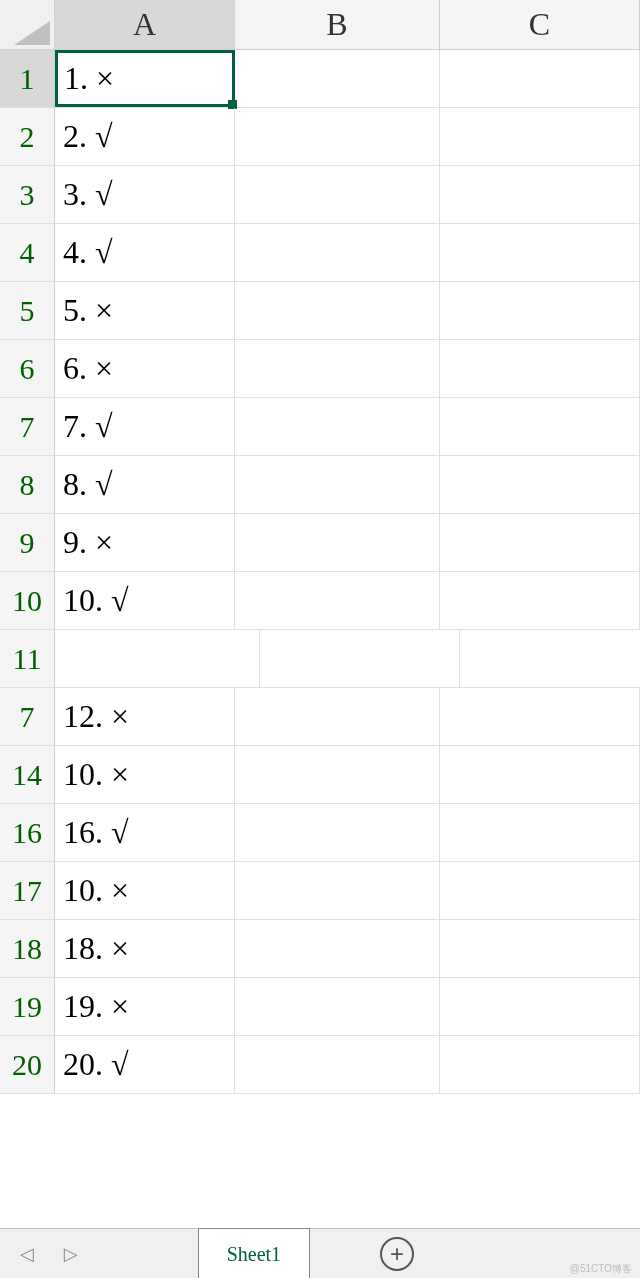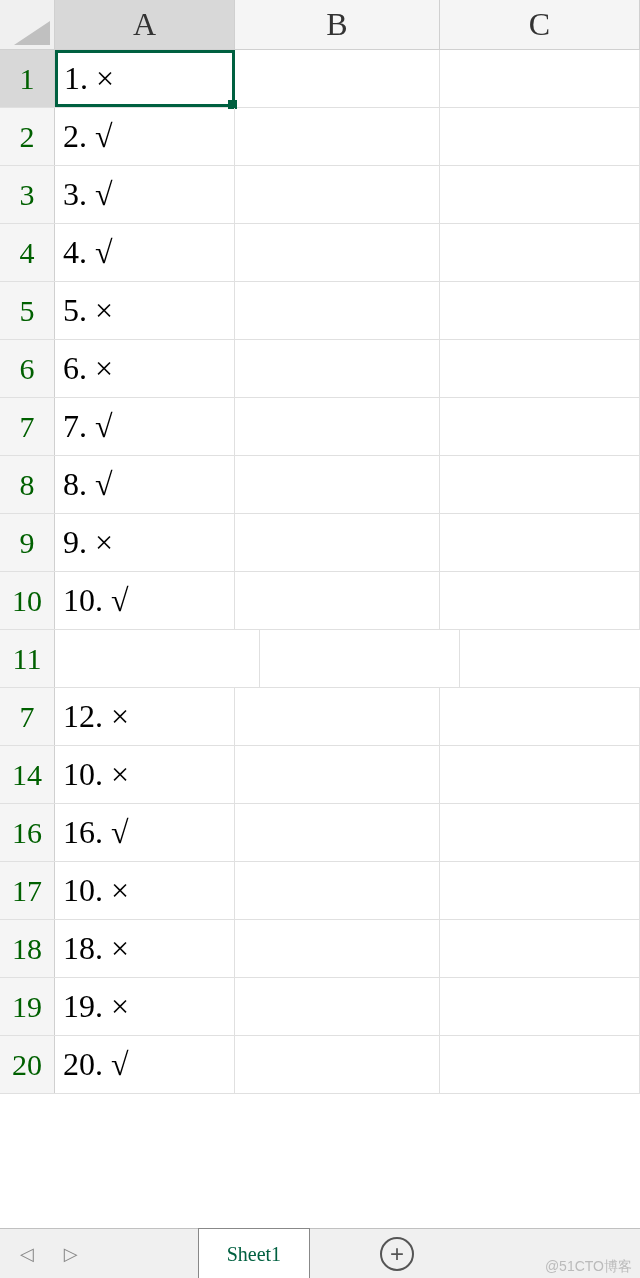--- a/index.html
+++ b/index.html
@@ -141,21 +141,21 @@
       align-items: center;
       justify-content: center;
       font-size: 24px;
       color: #555;
       cursor: pointer;
     }
     .watermark {
       position: absolute;
       bottom: 2px;
       right: 8px;
-      font-size: 14px;
+      font-size: 10px;
       color: #bbb;
       margin-left: 12px;
     }
   </style>
 </head>
 <body>
 
 <div class="spreadsheet">
   <div class="header-row">
     <div class="corner-cell"></div>

